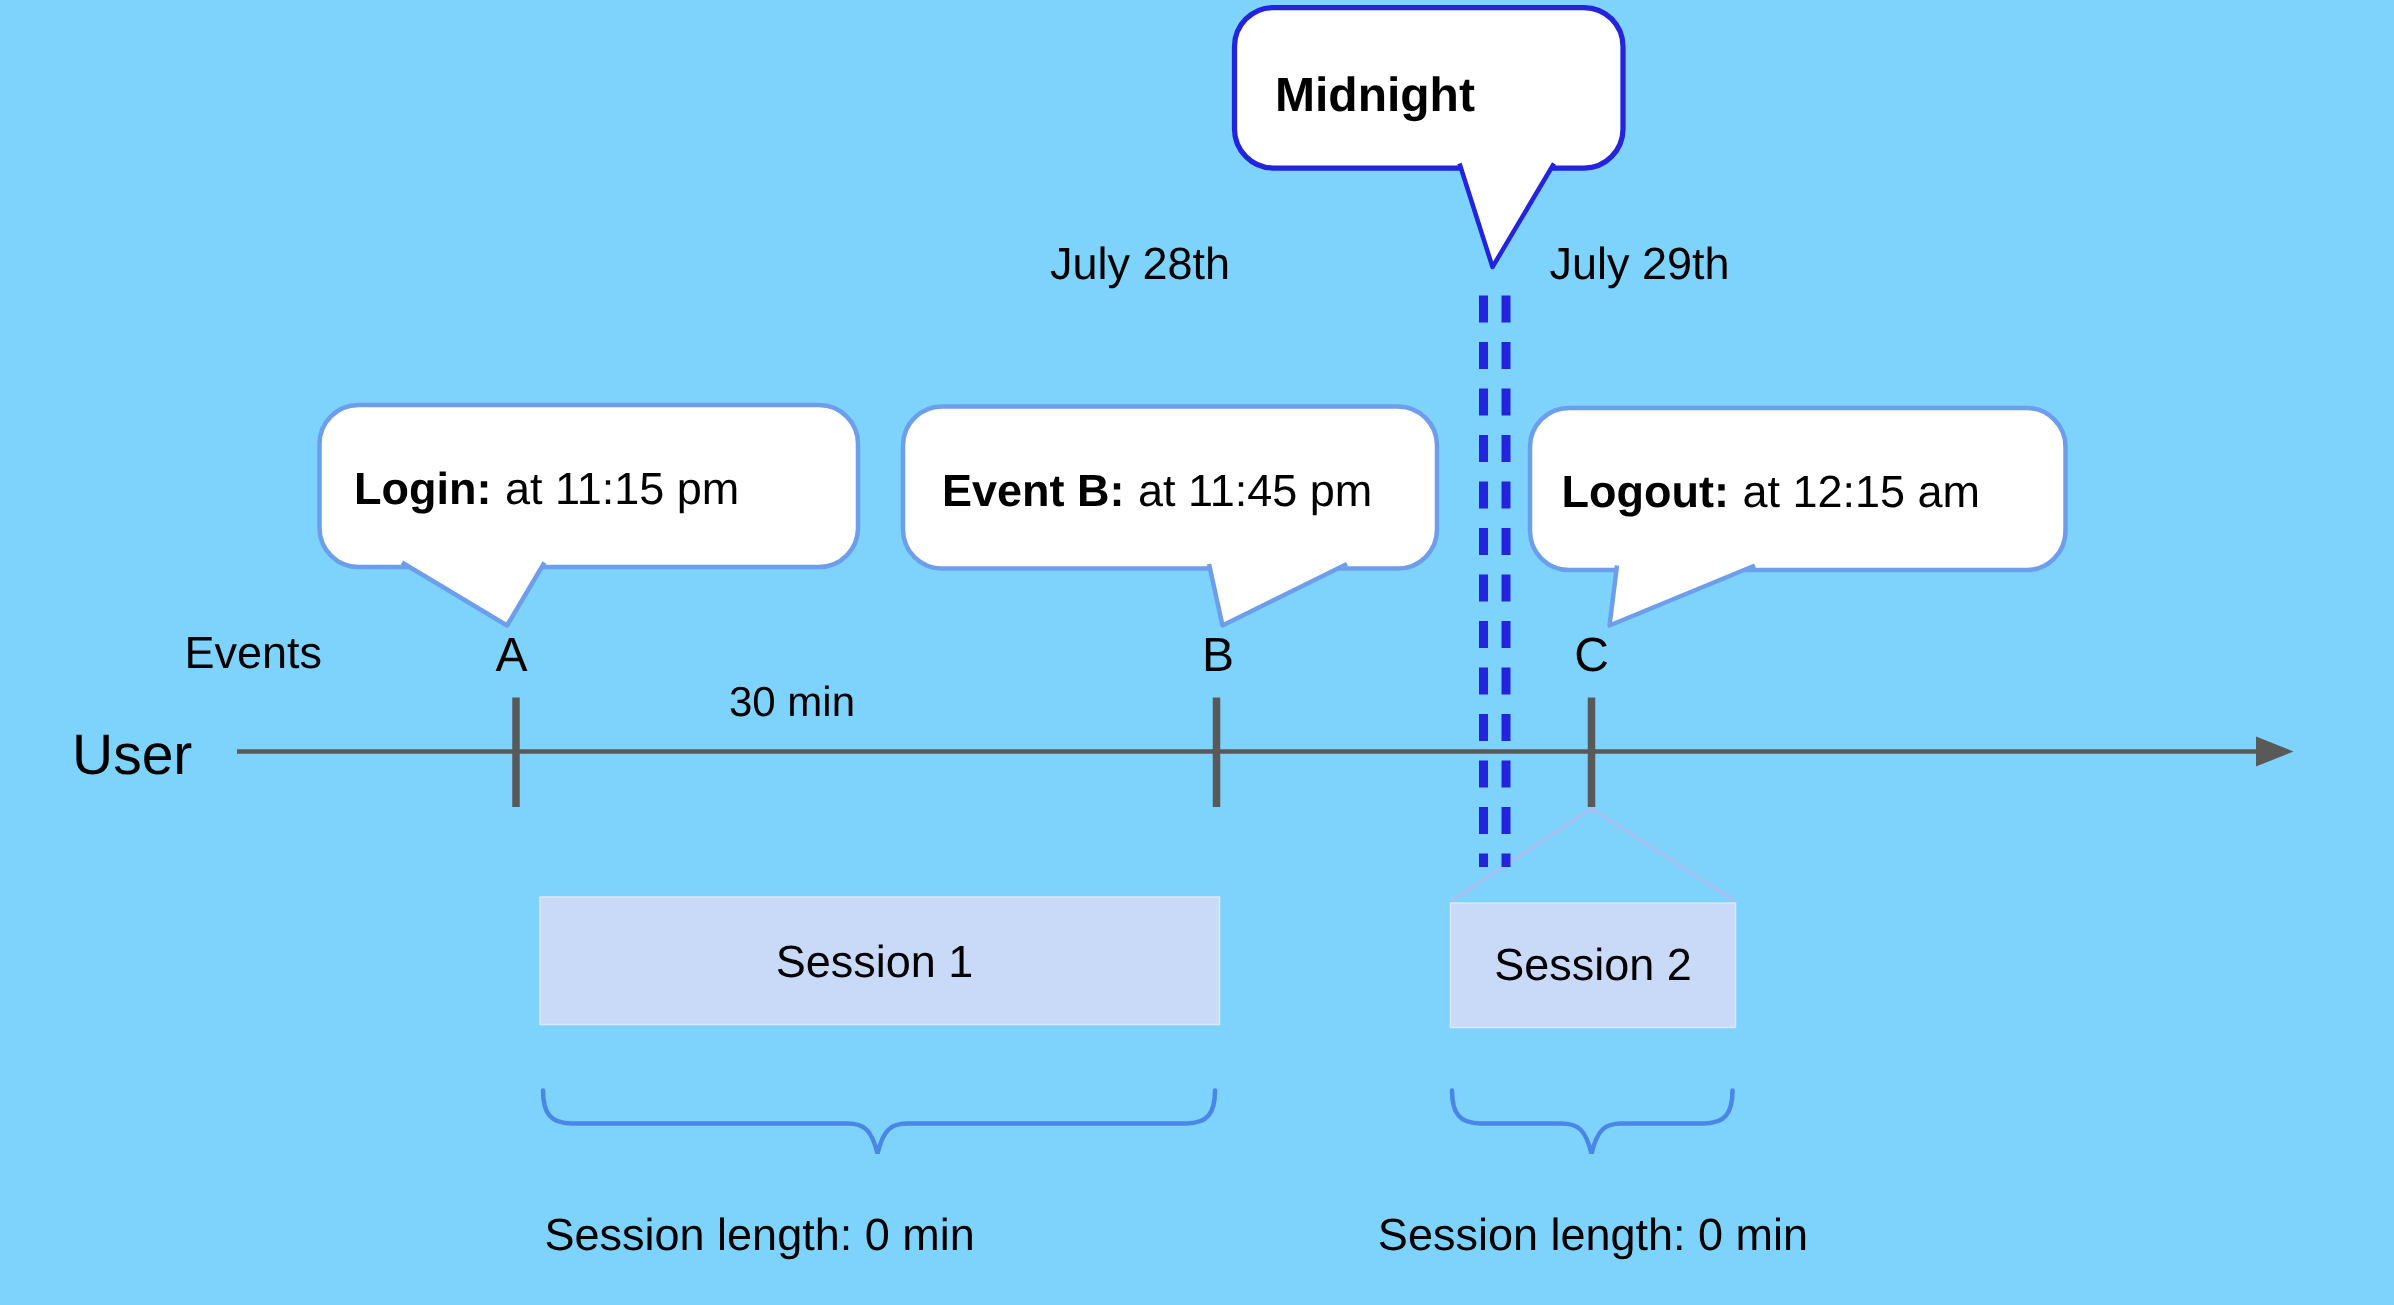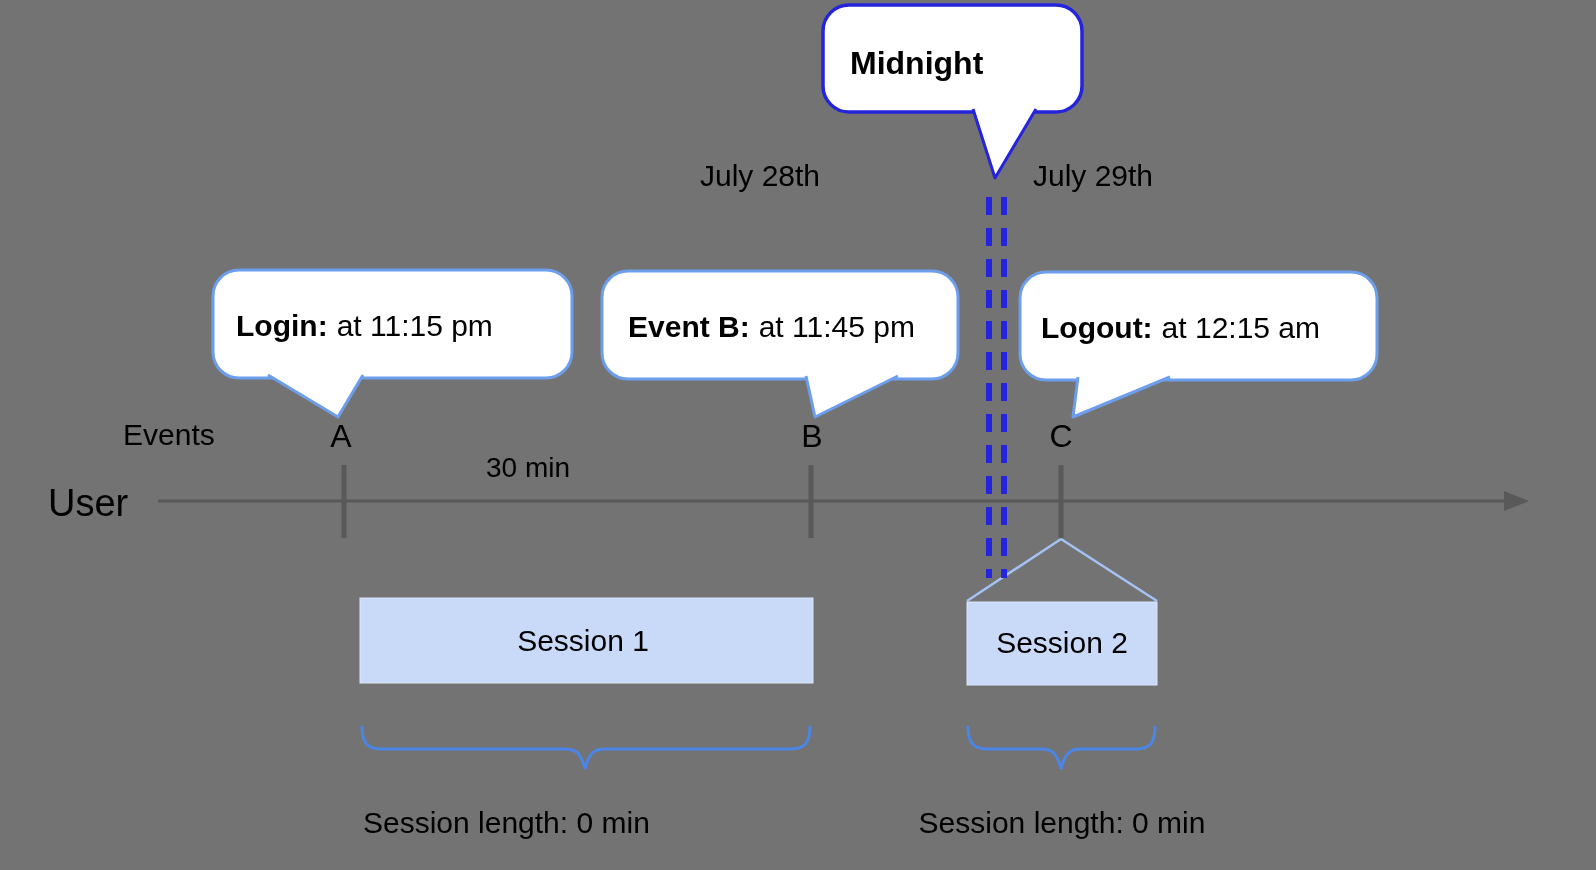--- a/index.html
+++ b/index.html
@@ -1,16 +1,16 @@
 <!DOCTYPE html>
 <html><head>
 <meta charset="utf-8">
 <style>
   html,body { margin:0; padding:0; background:#ffffff; }
-  .stage { position:relative; width:1596px; height:870px; background:#737373; overflow:hidden; }
+  .stage { position:relative; width:1596px; height:870px; background:#7dd3fc; overflow:hidden; }
   svg { display:block; font-family:"Liberation Sans", sans-serif; }
 
   .txt        { fill:#000000; font-size:30px; }
   .txt-bold   { font-weight:bold; }
   .txt-date   { fill:#000000; font-size:30px; }
   .txt-axis   { fill:#000000; font-size:30px; }
   .txt-user   { fill:#000000; font-size:38px; }
   .txt-marker { fill:#000000; font-size:32px; }
   .txt-small  { fill:#000000; font-size:28px; }
   .txt-mid    { fill:#000000; font-size:32px; font-weight:bold; }

